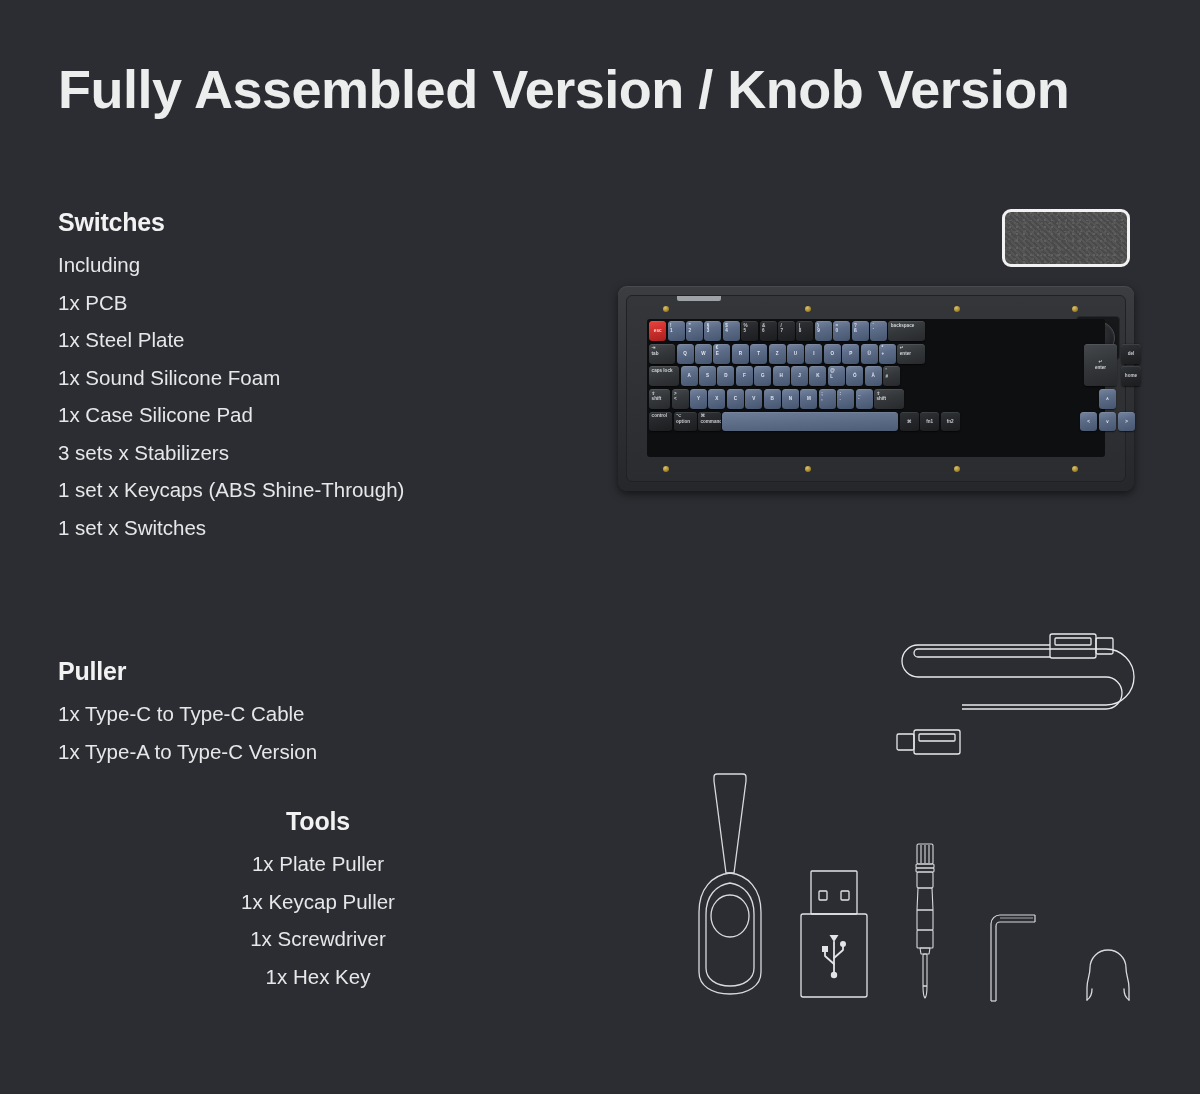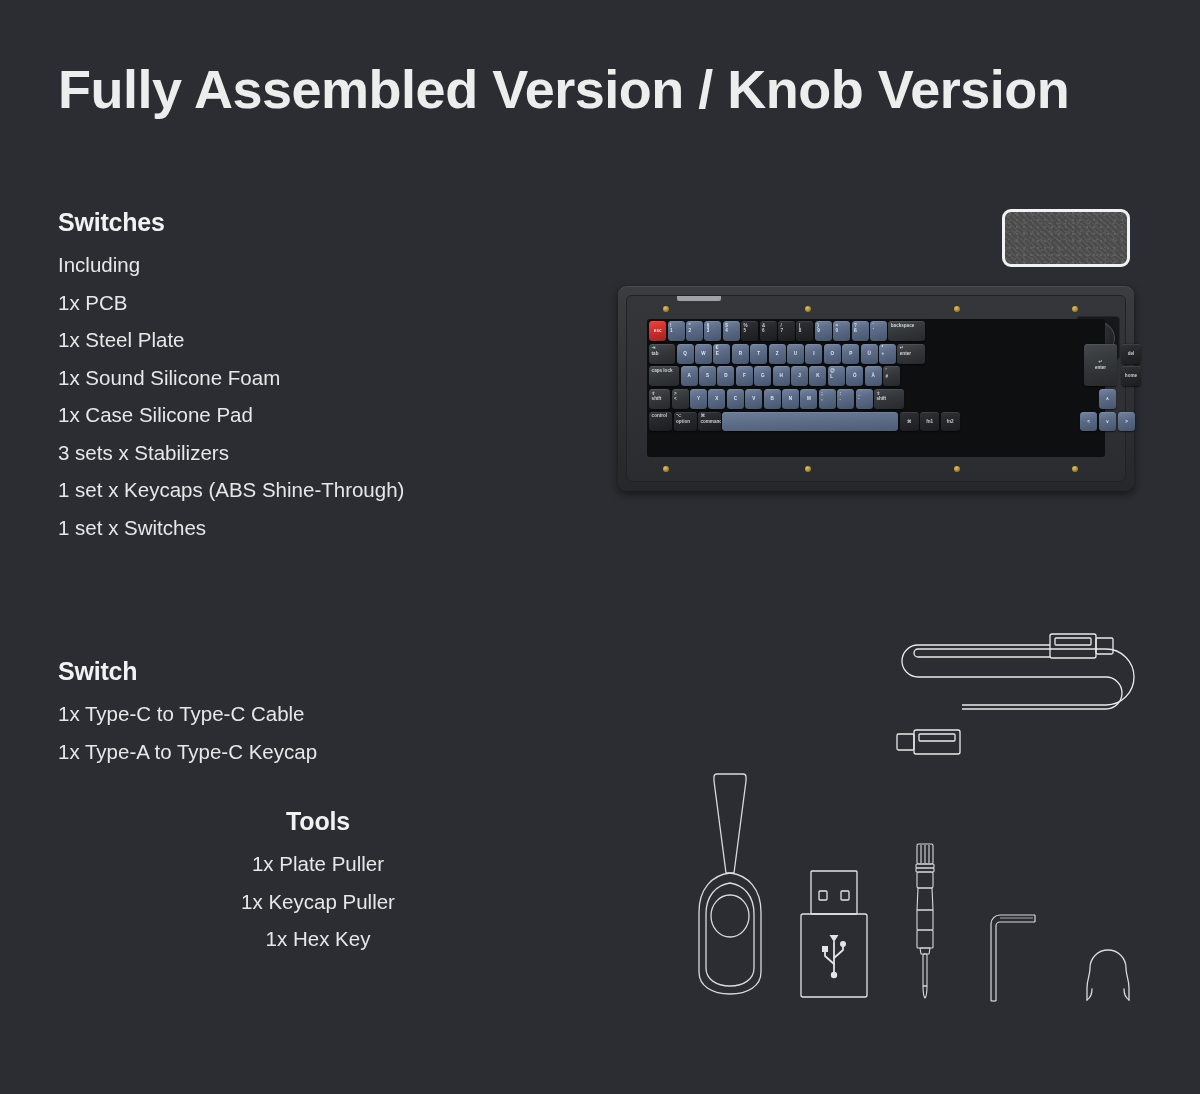--- a/index.html
+++ b/index.html
@@ -123,29 +123,30 @@
     <div class="line">1x PCB</div>
     <div class="line">1x Steel Plate</div>
     <div class="line">1x Sound Silicone Foam</div>
     <div class="line">1x Case Silicone Pad</div>
     <div class="line">3 sets x Stabilizers</div>
     <div class="line">1 set x Keycaps (ABS Shine-Through)</div>
     <div class="line">1 set x Switches</div>
   </div>
 
   <div class="col" id="sec-cable">
-    <div class="sec-head">Switch</div>
+    <div class="sec-head">Puller</div>
     <div class="line">1x Type-C to Type-C Cable</div>
-    <div class="line">1x Type-A to Type-C Keycap</div>
+    <div class="line">1x Type-A to Type-C Version</div>
   </div>
 
   <div class="col" id="sec-tools">
     <div class="sec-head">Tools</div>
     <div class="line">1x Plate Puller</div>
     <div class="line">1x Keycap Puller</div>
+    <div class="line">1x Screwdriver</div>
     <div class="line">1x Hex Key</div>
   </div>
 
   <div class="foam"></div>
 
   <div id="kb-wrap">
     <div class="kb-case"></div>
     <div class="kb-inner">
       <div class="usbport"></div>
       <div class="screw" style="left:36px;  top:10px;"></div>

